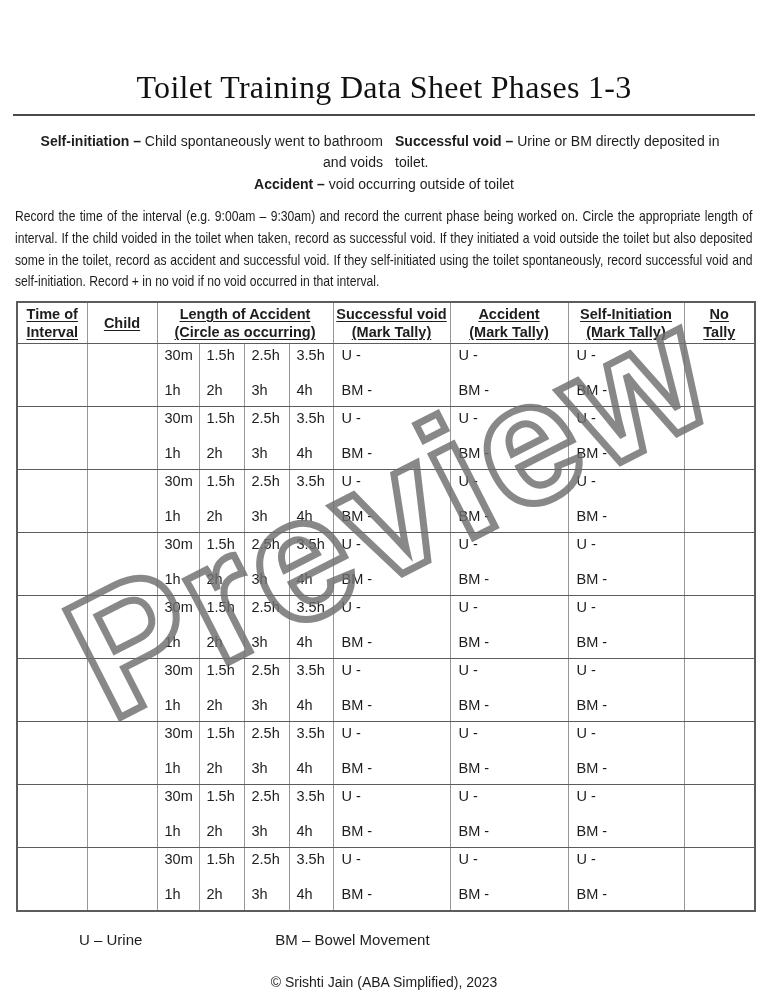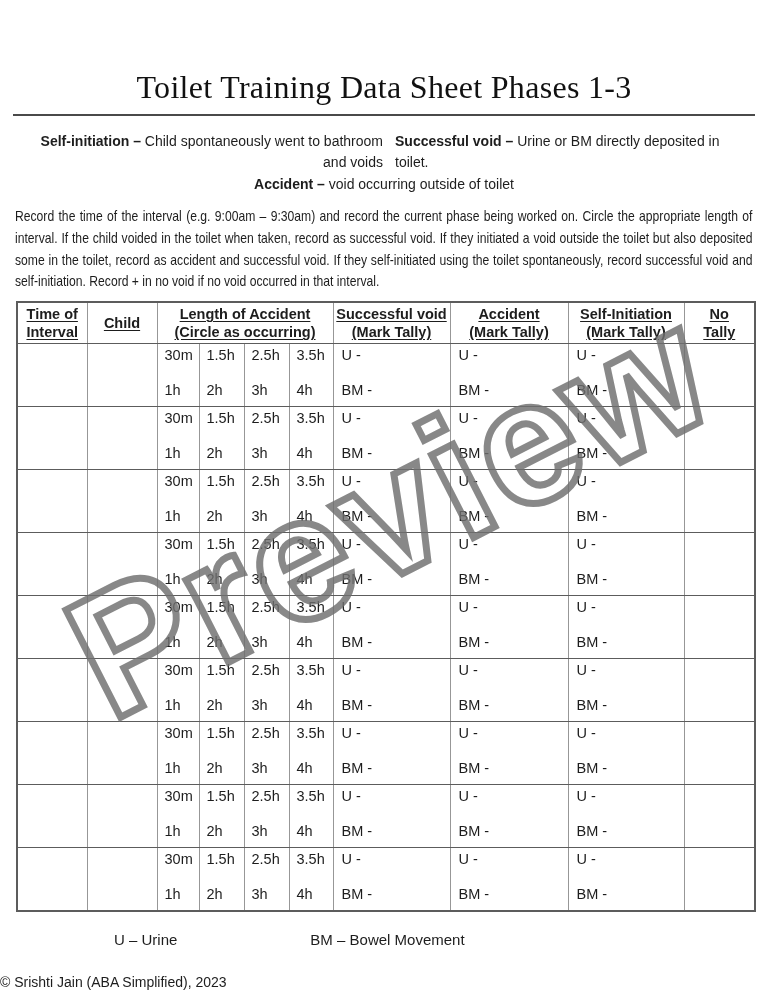--- a/index.html
+++ b/index.html
@@ -105,28 +105,28 @@
     align-items: flex-start;
     padding: 3px 2px 7px 7px;
     font-size: 14.5px;
     line-height: 17px;
   }
   .two.tally { padding-left: 8px; }
   .opt { display: inline-block; min-width: 24px; }
 
   .legend {
     margin-top: 19px;
-    padding-left: 114px;
+    padding-left: 79px;
     display: flex;
     gap: 133px;
     font-size: 15px;
   }
   .copyright {
     margin-top: 26px;
-    text-align: left;
+    text-align: center;
     font-size: 14px;
   }
 
   .watermark {
     position: absolute;
     left: 390px;
     top: 512px;
     transform: translate(-50%, -50%) rotate(-27deg);
     font-size: 175px;
     font-weight: 700;

